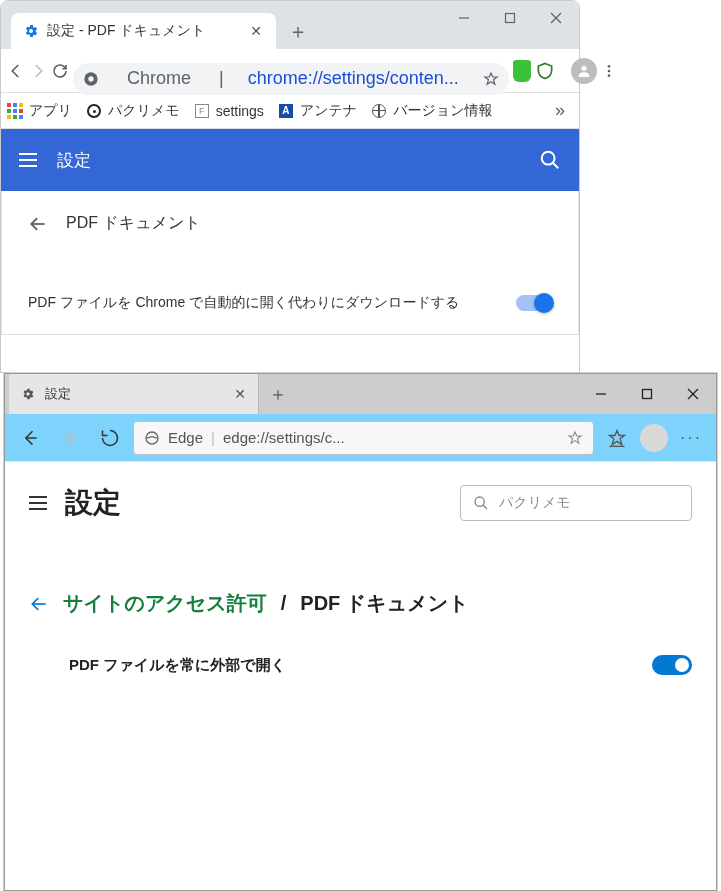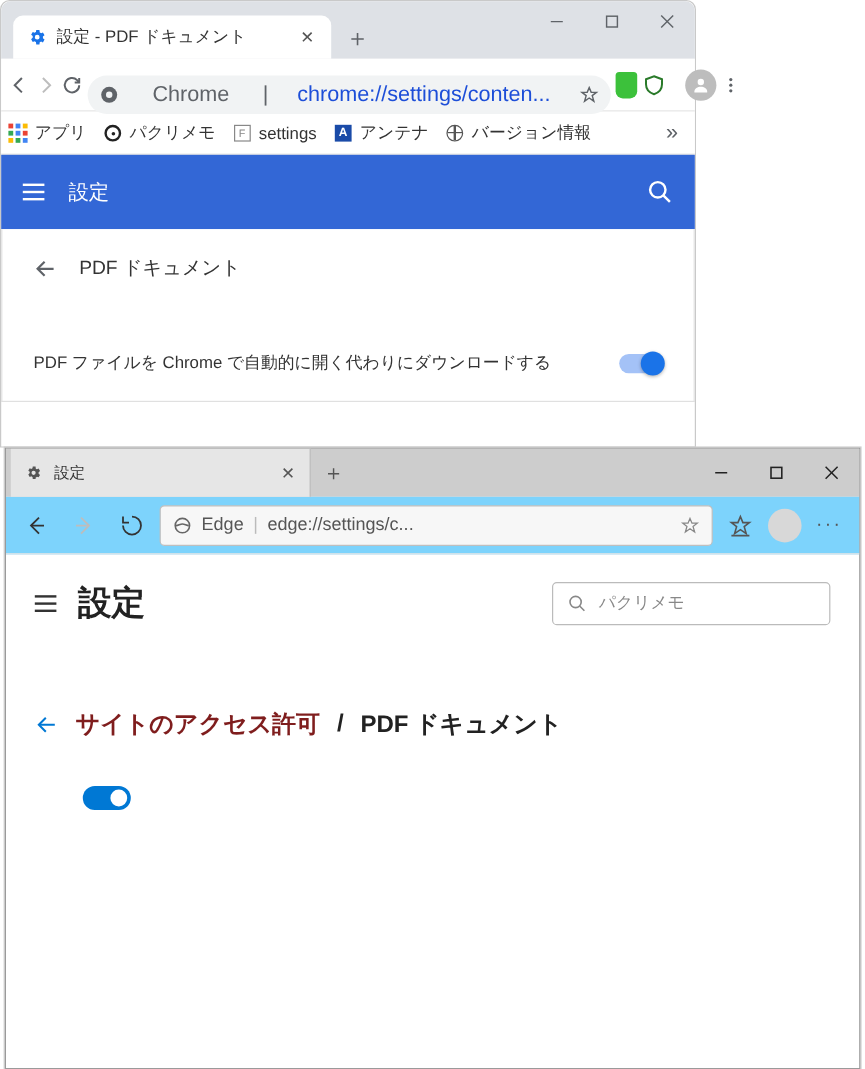--- a/index.html
+++ b/index.html
@@ -79,21 +79,21 @@
 .edge-menu{width:34px;display:flex;align-items:center;justify-content:center;color:#555;letter-spacing:2px;}
 
 .edge-content { padding: 22px 0 0 0;}
 .edge-settings-bar { display:flex; align-items:center; padding: 0 24px 18px 24px; gap:18px;}
 .edge-hamb { display:flex; flex-direction:column; gap:4px; width:18px;}
 .edge-hamb span{height:2px;background:#333;}
 .edge-settings-title { font-size:28px; font-weight:bold; flex:1; color:#222;}
 .edge-search-box { width:232px; height:36px; border:1px solid #bbb; border-radius:4px; display:flex; align-items:center; padding:0 12px; gap:10px; font-size:14px; color:#888;}
 .edge-bc { display:flex; align-items:center; gap:14px; padding: 50px 24px 30px 24px; font-size:20px;}
 .edge-bc .back{color:#0078d4;}
-.edge-bc .link{color:#7f1d1d; font-weight:600;}
+.edge-bc .link{color:#15803d; font-weight:600;}
 .edge-bc .slash{font-weight:600; color:#222;}
 .edge-bc .cur{font-weight:600; color:#222;}
 .edge-toggle-row { display:flex; align-items:center; justify-content:space-between; padding: 8px 24px 0 64px; font-size:15px; font-weight:600; color:#222;}
 .edge-toggle-on { width:40px; height:20px; background:#0078d4; border-radius:10px; position:relative;}
 .edge-toggle-on::after{content:"";position:absolute;width:14px;height:14px;background:#fff;border-radius:50%;right:3px;top:3px;}
 
 svg { display:block; }
 </style>
 </head>
 <body>
@@ -373,16 +373,17 @@
             <path d="M20 12H5"></path>
             <path d="M11 5l-7 7 7 7"></path>
           </svg>
         </span>
       <span class="link">サイトのアクセス許可</span>
       <span class="slash">/</span>
       <span class="cur">PDF ドキュメント</span>
     </div>
 
     <div class="edge-toggle-row">
+      <span>PDF ファイルを常に外部で開く</span>
       <span class="edge-toggle-on"></span>
     </div>
   </div>
 </div>
 
 </body></html>

